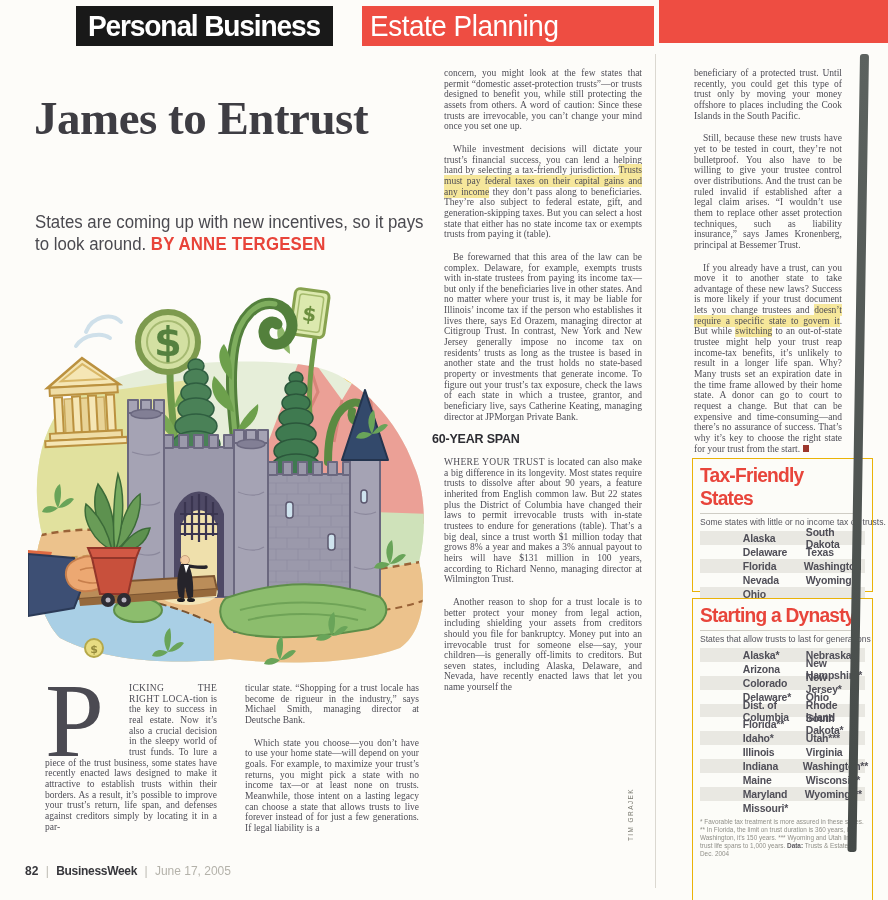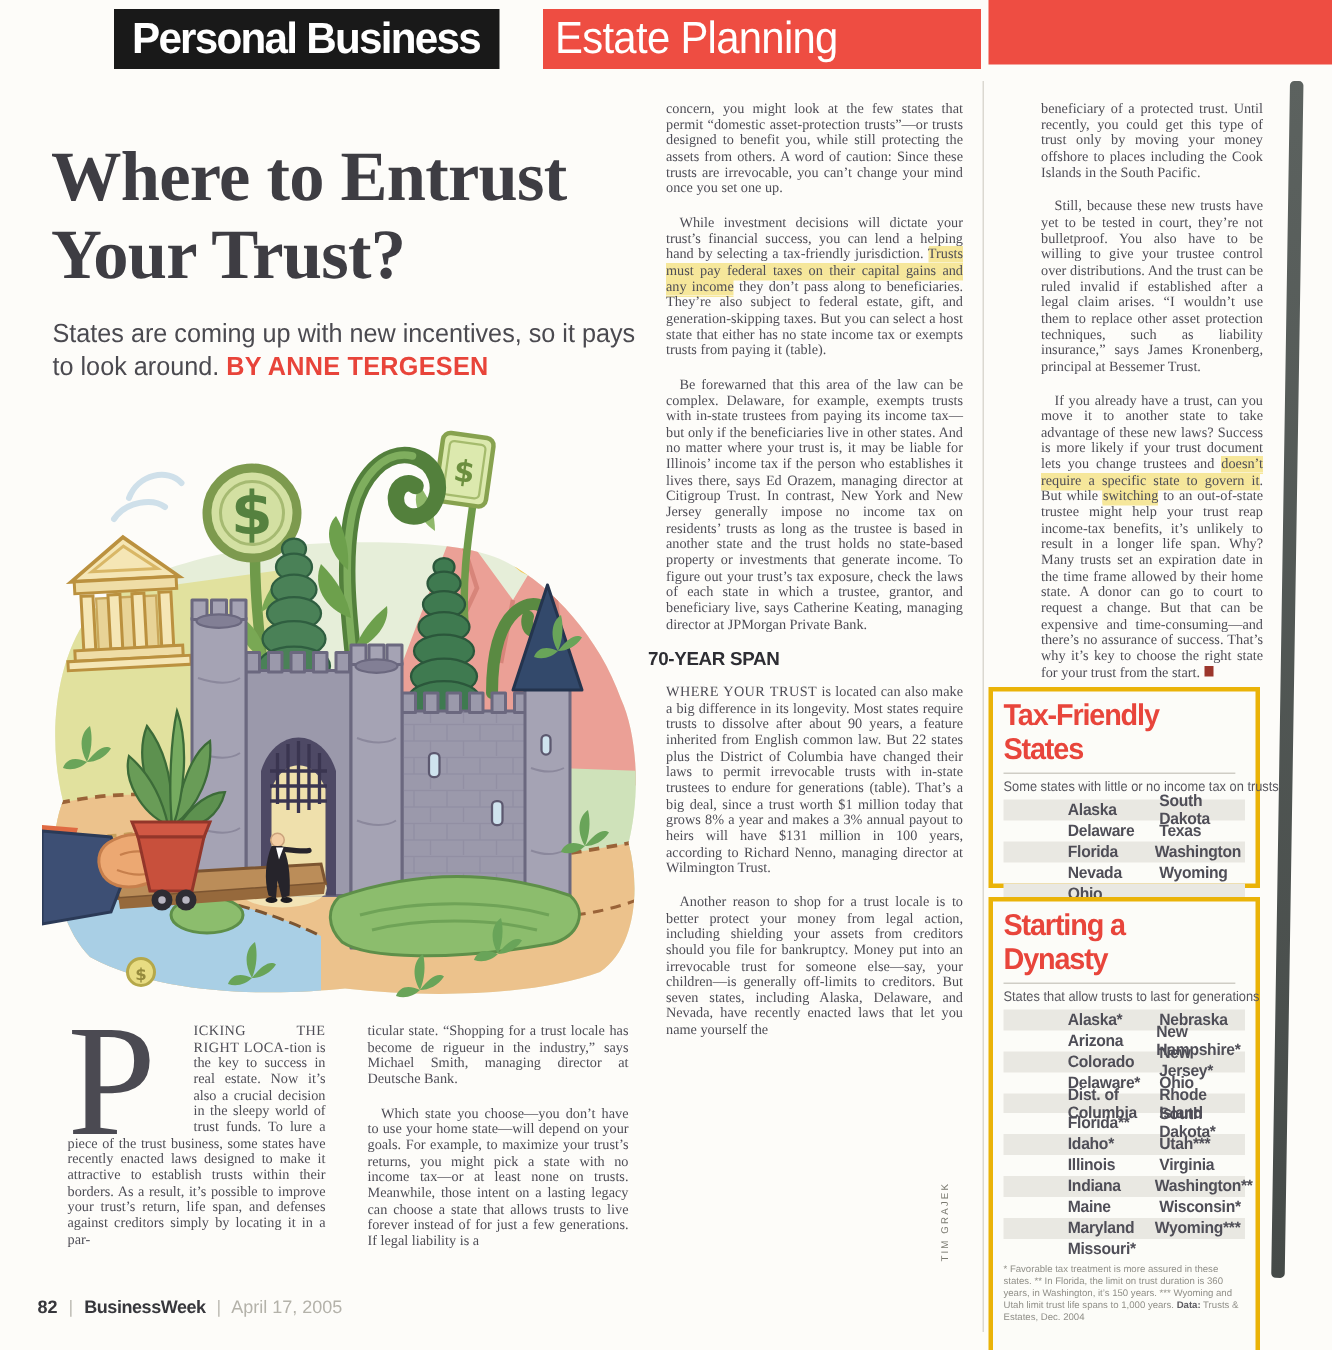--- a/index.html
+++ b/index.html
@@ -30,21 +30,21 @@
   .col1b{left:33px;top:671px;width:196px;}
   .colmb{left:233px;top:671px;width:198px;}
   .hl{background:#f6e79b;box-shadow:0 1px 0 #f6e79b, 0 -1px 0 #f6e79b;}
   .subhead{font-family:"Liberation Sans",sans-serif;font-weight:bold;font-size:12.5px;
            color:#2d2d33;letter-spacing:-0.2px;margin:7px 0 3px !important;text-align:left;}
   .leadcaps{letter-spacing:.3px;}
   .dropcap{float:left;width:84px;height:73px;font-size:106px;line-height:76px;color:#4b4a52;
            font-family:"Liberation Serif",serif;}
   .endmark{display:inline-block;width:6px;height:7px;background:#9c362c;margin-left:3px;}
   
-  .sbox{position:absolute;left:659px;width:181px;background:#fcfcf8;border:3px solid #eab308;
+  .sbox{position:absolute;left:692px;width:181px;background:#fcfcf8;border:1px solid #eab308;
         box-sizing:border-box;padding:5px 7px 4px;}
   .sbox-title{font-family:"Liberation Sans",sans-serif;font-weight:bold;color:#e8453b;
         font-size:20px;letter-spacing:-0.8px;transform:scaleX(.96);transform-origin:left;
         border-bottom:1px solid #cfcdc5;padding-bottom:3px;}
   .sbox-sub{font-family:"Liberation Sans",sans-serif;font-size:9.3px;color:#56555d;
         margin:3px 0 4px;transform:scaleX(.92);transform-origin:left;white-space:nowrap;}
   .srow{display:flex;font-family:"Liberation Sans",sans-serif;font-weight:bold;font-size:11px;
         color:#4f4e57;height:13.9px;align-items:center;letter-spacing:-0.2px;padding-left:40px;}
   .srow span{width:50%;padding-left:3px;transform:scaleX(.95);transform-origin:left;}
   .srow:nth-child(odd){background:#e9e8e2;}
@@ -73,22 +73,21 @@
 
   <div class="bar-black">
     <span>Personal Business</span>
   </div>
   <div class="bar-red">
     <span>Estate Planning</span>
   </div>
   <div class="bar-red-right"></div>
 
   <div class="headline">
-    <div>Where to Entrust</div>
-    <div>Your Trust?</div>
+    <div>James to Entrust</div>
   </div>
   <div class="deck">
     <div>States are coming up with new incentives, so it pays</div>
     <div><span>to look around. </span><span class="byline">BY ANNE TERGESEN</span></div>
   </div>
 
   <svg class="illo" viewBox="0 0 402 408" aria-hidden="true">
     <defs>
       <clipPath id="blob">
         <path d="M30,150 C8,182 4,232 14,272 C2,302 8,352 32,376 C84,404 162,401 202,397 C262,404 332,401 372,386 C396,370 399,330 391,300 C399,268 397,228 386,204 C370,158 330,118 298,108 C258,94 148,99 108,110 C74,119 46,129 30,150 Z"></path>
@@ -281,21 +280,21 @@
 
   <div class="bodycol colmb">
     <p>ticular state. “Shopping for a trust locale has become de rigueur in the industry,” says Michael Smith, managing director at Deutsche Bank.</p>
     <p class="ind">Which state you choose—you don’t have to use your home state—will depend on your goals. For example, to maximize your trust’s returns, you might pick a state with no income tax—or at least none on trusts. Meanwhile, those intent on a lasting legacy can choose a state that allows trusts to live forever instead of for just a few generations. If legal liability is a</p>
   </div>
 
   <div class="bodycol col2">
     <p>concern, you might look at the few states that permit “domestic asset-protection trusts”—or trusts designed to benefit you, while still protecting the assets from others. A word of caution: Since these trusts are irrevocable, you can’t change your mind once you set one up.</p>
     <p class="ind"><span>While investment decisions will dictate your trust’s financial success, you can lend a helping hand by selecting a tax-friendly jurisdiction. </span><span class="hl">Trusts must pay federal taxes on their capital gains and any income</span><span> they don’t pass along to beneficiaries. They’re also subject to federal estate, gift, and generation-skipping taxes. But you can select a host state that either has no state income tax or exempts trusts from paying it (table).</span></p>
     <p class="ind">Be forewarned that this area of the law can be complex. Delaware, for example, exempts trusts with in-state trustees from paying its income tax—but only if the beneficiaries live in other states. And no matter where your trust is, it may be liable for Illinois’ income tax if the person who establishes it lives there, says Ed Orazem, managing director at Citigroup Trust. In contrast, New York and New Jersey generally impose no income tax on residents’ trusts as long as the trustee is based in another state and the trust holds no state-based property or investments that generate income. To figure out your trust’s tax exposure, check the laws of each state in which a trustee, grantor, and beneficiary live, says Catherine Keating, managing director at JPMorgan Private Bank.</p>
-    <p class="subhead">70-YEAR SPAN</p>
+    <p class="subhead">60-YEAR SPAN</p>
     <p><span class="leadcaps">WHERE YOUR TRUST</span><span> is located can also make a big difference in its longevity. Most states require trusts to dissolve after about 90 years, a feature inherited from English common law. But 22 states plus the District of Columbia have changed their laws to permit irrevocable trusts with in-state trustees to endure for generations (table). That’s a big deal, since a trust worth $1 million today that grows 8% a year and makes a 3% annual payout to heirs will have $131 million in 100 years, according to Richard Nenno, managing director at Wilmington Trust.</span></p>
     <p class="ind">Another reason to shop for a trust locale is to better protect your money from legal action, including shielding your assets from creditors should you file for bankruptcy. Money put into an irrevocable trust for someone else—say, your children—is generally off-limits to creditors. But seven states, including Alaska, Delaware, and Nevada, have recently enacted laws that let you name yourself the</p>
   </div>
 
   <div class="bodycol col3">
     <p>beneficiary of a protected trust. Until recently, you could get this type of trust only by moving your money offshore to places including the Cook Islands in the South Pacific.</p>
     <p class="ind">Still, because these new trusts have yet to be tested in court, they’re not bulletproof. You also have to be willing to give your trustee control over distributions. And the trust can be ruled invalid if established after a legal claim arises. “I wouldn’t use them to replace other asset protection techniques, such as liability insurance,” says James Kronenberg, principal at Bessemer Trust.</p>
     <p class="ind"><span>If you already have a trust, can you move it to another state to take advantage of these new laws? Success is more likely if your trust document lets you change trustees and </span><span class="hl">doesn’t require a specific state to govern it</span><span>. But while </span><span class="hl">switching</span><span> to an out-of-state trustee might help your trust reap income-tax benefits, it’s unlikely to result in a longer life span. Why? Many trusts set an expiration date in the time frame allowed by their home state. A donor can go to court to request a change. But that can be expensive and time-consuming—and there’s no assurance of success. That’s why it’s key to choose the right state for your trust from the start.</span><span class="endmark"></span></p>
   </div>
 
@@ -385,16 +384,16 @@
 
   <div class="colrule"></div>
   <div class="edge"></div>
   <div class="credit">TIM GRAJEK</div>
 
   <div class="footer">
     <span class="pg">82</span>
     <span class="sep">|</span>
     <span class="mag">BusinessWeek</span>
     <span class="sep">|</span>
-    <span class="date">April 17, 2005</span>
+    <span class="date">June 17, 2005</span>
   </div>
 
 </div>
 
 </body></html>

